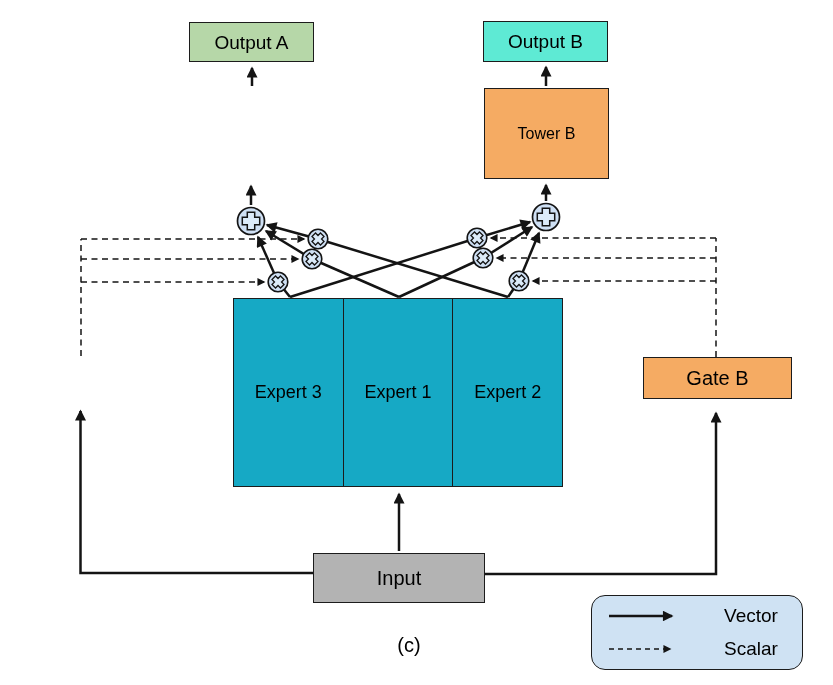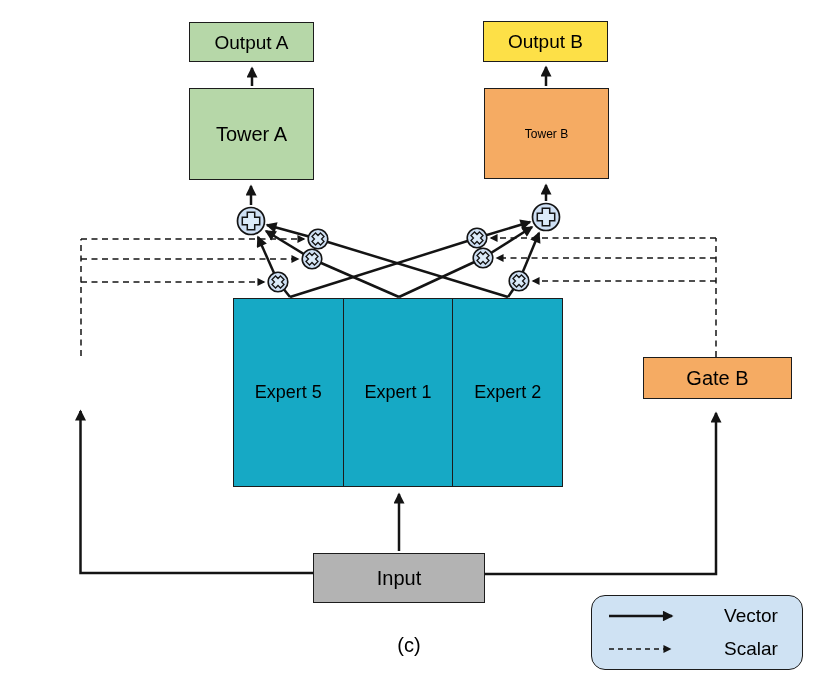--- a/index.html
+++ b/index.html
@@ -119,35 +119,32 @@
         <circle r="9.8" stroke-width="1.6" style="fill: rgb(207, 224, 244);"></circle>
         <path stroke-width="1.3" d="M-2.5,-6 L2.5,-6 L2.5,-2.5 L6,-2.5 L6,2.5 L2.5,2.5 L2.5,6 L-2.5,6 L-2.5,2.5 L-6,2.5 L-6,-2.5 L-2.5,-2.5 Z" style="fill: rgb(220, 235, 249);"></path>
       </g>
     </g>
   </svg>
 
   <div class="box" style="left: 189px; top: 22px; width: 125px; height: 40px; background: rgb(182, 215, 168);">
     <span>Output A</span>
   </div>
 
-  <div class="box" style="left: 483px; top: 21px; width: 125px; height: 41px; background: #fde047;">
+  <div class="box" style="left: 483px; top: 21px; width: 125px; height: 41px; background: #5eead4;">
     <span>Output B</span>
   </div>
 
-  <div class="box" style="left: 189px; top: 88px; width: 125px; height: 92px; font-size: 20px; background: rgb(182, 215, 168);">
-    <span>Tower A</span>
-  </div>
 
-  <div class="box" style="left: 484px; top: 88px; width: 125px; height: 91px; font-size: 12px; background: rgb(245, 171, 99);">
+  <div class="box" style="left: 484px; top: 88px; width: 125px; height: 91px; font-size: 16px; background: rgb(245, 171, 99);">
     <span>Tower B</span>
   </div>
 
   <div class="experts" style="background: rgb(22, 169, 197);">
     <div class="expert-cell">
-      <span>Expert 5</span>
+      <span>Expert 3</span>
     </div>
     <div class="expert-cell">
       <span>Expert 1</span>
     </div>
     <div class="expert-cell">
       <span>Expert 2</span>
     </div>
   </div>
 
 

